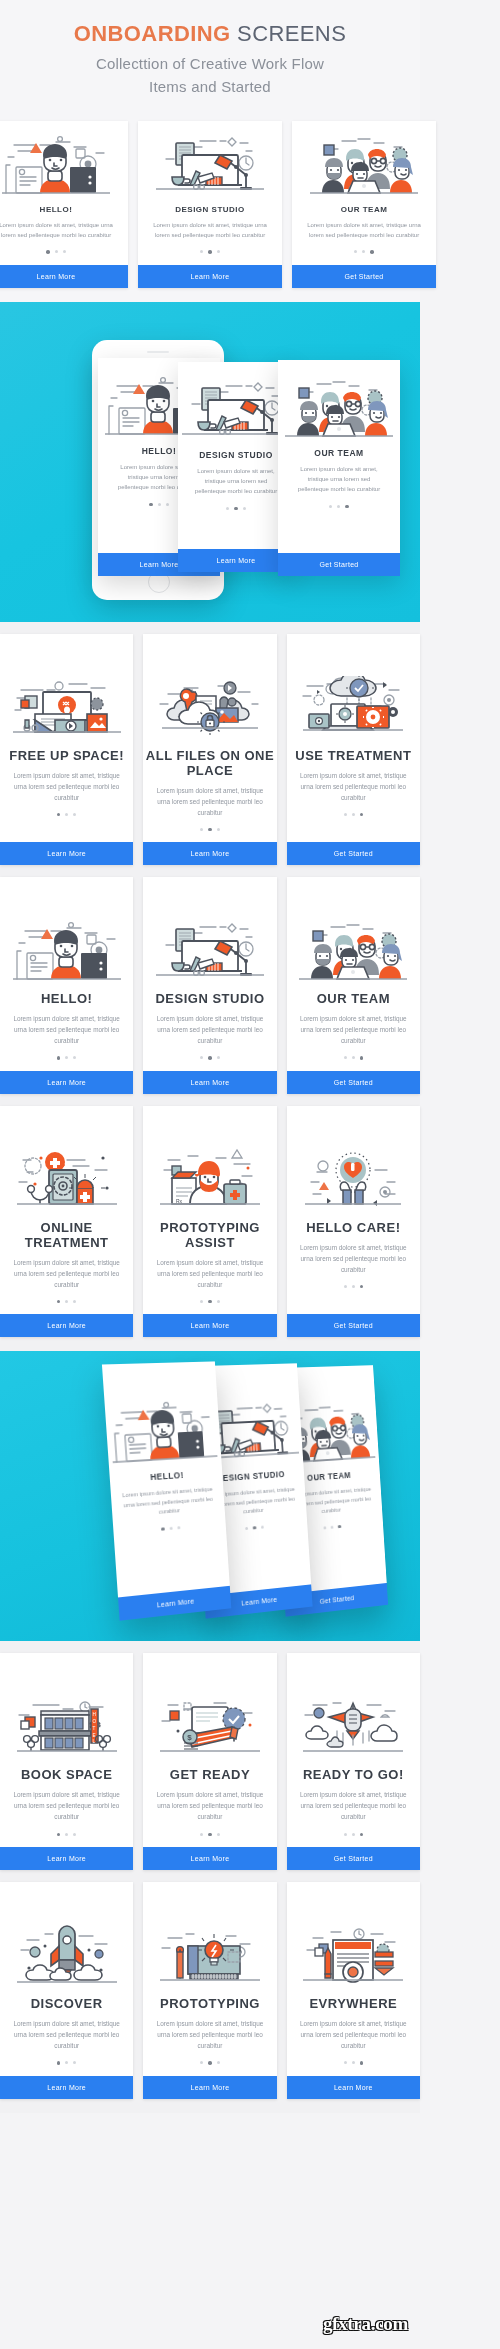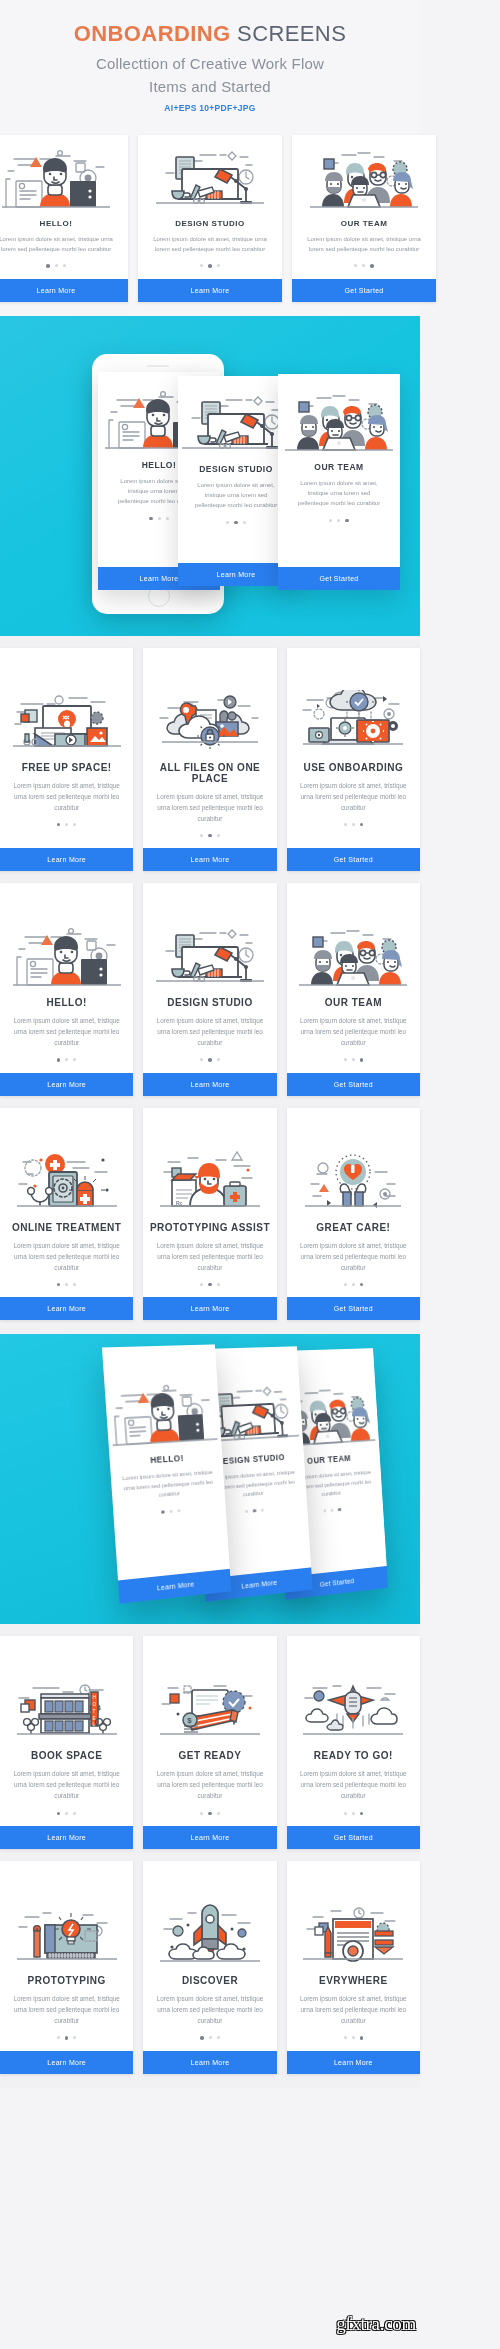--- a/index.html
+++ b/index.html
@@ -24,21 +24,21 @@
   .band.light { background:#f6f6f8; }
   .row { display:flex; justify-content:center; gap:10px; }
   .card {
     width:144px; background:#fff; box-shadow:0 1px 3px rgba(0,0,0,.10);
     display:flex; flex-direction:column; position:relative;
   }
   .art { height:62px; display:flex; align-items:flex-end; justify-content:center; padding:12px 8px 0; }
   .art.tall { height:92px; }
   .art svg { display:block; }
   .ctitle { text-align:center; font-size:8px; font-weight:700; color:#3a4049; letter-spacing:.5px; margin:10px 0 0; }
-  .ctitle.big { font-size:10px; }
+  .ctitle.big { font-size:13px; }
   .cbody { text-align:center; font-size:6px; line-height:1.72; color:#9197a0; padding:6px 14px 0; }
   .cbody.big { font-size:6.4px; padding:7px 12px 0; }
   .dots { display:flex; justify-content:center; gap:5px; padding:10px 0 11px; }
   .dots span { width:3px; height:3px; border-radius:50%; background:#d4d7dc; display:block; }
   .dots span.on { background:#7d838c; width:3.5px; height:3.5px; }
   .cbtn {
     background:#2a7ff0; color:#fff; text-align:center; font-size:7px; letter-spacing:.3px;
     padding:8px 0; margin-top:auto;
   }
 
@@ -77,43 +77,42 @@
   }
   .tcard .art { padding-top:26px; height:72px; }
   .tcard .ctitle { font-size:8.5px; }
   .tcard .cbody { font-size:5.6px; padding:7px 10px 0; }
   .t1 { left:110px; transform:rotateY(17deg) rotateZ(-4deg) scale(1.0); z-index:3; }
   .t2 { left:194px; transform:rotateY(17deg) rotateZ(-4deg) scale(.985); z-index:2; }
   .t3 { left:272px; transform:rotateY(17deg) rotateZ(-4deg) scale(.97); z-index:1; }
 
   
   .watermark {
-    position:absolute; right:4px; bottom:14px; z-index:50;
-    font-family:"Liberation Serif", serif; font-size:19px; font-weight:400;
+    position:absolute; right:12px; bottom:14px; z-index:50;
+    font-family:"Liberation Serif", serif; font-size:19px; font-weight:700;
     color:#fff; letter-spacing:-.3px;
     text-shadow:-1px -1px 0 #111, 1px -1px 0 #111, -1px 1px 0 #111, 1px 1px 0 #111;
   }
   .bl { fill:#7f97bd; }
   .st { stroke:#4c525c; stroke-width:1.6; fill:none; stroke-linecap:round; }
   .stn{ stroke:#9aa1aa; stroke-width:1.3; fill:none; stroke-linecap:round; }
 </style>
 </head>
 <body>
 
 <div class="page">
 
   <div class="header">
     <div class="title">
       <span class="b">ONBOARDING</span><span class="n"> SCREENS</span>
     </div>
     <div class="subtitle">
       <div>Collecttion of Creative Work Flow</div>
       <div>Items and Started</div>
     </div>
-    <div class="formats">AI+EPS 10+PDF+JPG</div>
   </div>
 
   <div class="band light">
     <div class="row" id="previewRow">
         <div class="row">
           <div class="card">
             <div class="art ">
               <span>
                 <svg width="112" height="62" viewBox="0 0 112 62">
                   <g class="stn">
@@ -537,21 +536,21 @@
                 <g stroke="#fff" stroke-width="2">
                   <path d="M76 32v-1M76 51v1M67 41h-1M86 41h1M70 35l-1-1M83 48l1 1M70 48l-1 1M83 35l1-1"></path>
                 </g>
                 <rect x="12" y="38" width="20" height="14" rx="1" fill="#a9c3c6" stroke="#4c525c" stroke-width="1.6"></rect>
                 <circle cx="22" cy="45" r="3.4" fill="#fff" stroke="#4c525c" stroke-width="1.2"></circle>
                 <circle cx="22" cy="45" r="1.2" fill="#4c525c"></circle>
                 <path d="M6 54h100" stroke="#9aa1aa" stroke-width="1.4"></path>
               </svg>
             </span>
           </div>
-          <div class="ctitle big">USE ONBOARDING</div>
+          <div class="ctitle big">USE TREATMENT</div>
           <div class="cbody big">Lorem ipsum dolore sit amet, tristique urna lorem sed pellenteque morbi leo curabitur</div>
           <div class="dots">
             <span class=""></span>
             <span class=""></span>
             <span class="on"></span>
           </div>
           <div class="cbtn">Get Started</div>
         </div>
       </div>
       <div style="height: 12px;"></div>
@@ -804,21 +803,21 @@
                 <path d="M56 30c-6-4-9-7-9-11 0-3 2-5 5-5 2 0 3 1 4 2 1-1 2-2 4-2 3 0 5 2 5 5 0 4-3 7-9 11z" fill="#f05a28"></path>
                 <rect x="54" y="15" width="3.5" height="8" rx="1.2" fill="#fff"></rect>
                 <path d="M44 42c-2-4 0-8 3-8 2 0 4 2 5 5l2 5h-4z" fill="#fff" stroke="#4c525c" stroke-width="1.5"></path>
                 <path d="M68 42c2-4 0-8-3-8-2 0-4 2-5 5l-2 5h4z" fill="#fff" stroke="#4c525c" stroke-width="1.5"></path>
                 <rect x="46" y="42" width="8" height="14" fill="#7f97bd" stroke="#4c525c" stroke-width="1.5"></rect>
                 <rect x="58" y="42" width="8" height="14" fill="#7f97bd" stroke="#4c525c" stroke-width="1.5"></rect>
                 <path d="M8 56h96" stroke="#9aa1aa" stroke-width="1.4"></path>
               </svg>
             </span>
           </div>
-          <div class="ctitle big">GREAT CARE!</div>
+          <div class="ctitle big">HELLO CARE!</div>
           <div class="cbody big">Lorem ipsum dolore sit amet, tristique urna lorem sed pellenteque morbi leo curabitur</div>
           <div class="dots">
             <span class=""></span>
             <span class=""></span>
             <span class="on"></span>
           </div>
           <div class="cbtn">Get Started</div>
         </div>
       </div>
     </div>
@@ -1109,59 +1108,20 @@
           <div class="cbtn">Get Started</div>
         </div>
       </div>
       <div style="height: 12px;"></div>
       <div class="row">
         <div class="card">
           <div class="art tall">
             <span>
               <svg width="112" height="62" viewBox="0 0 112 62">
                 <g class="stn">
-                  <path d="M14 14h14M32 10h8M72 12h10M86 20h10M8 24h8"></path>
-                </g>
-                <circle cx="86" cy="28" r="5" class="stn"></circle>
-                <circle cx="86" cy="28" r="2" fill="#8d949d"></circle>
-                <circle cx="26" cy="26" r="3.4" fill="#f05a28" stroke="#4c525c" stroke-width="1.3"></circle>
-                <path d="M26 26v28" class="st"></path>
-                <rect x="23" y="28" width="6" height="26" fill="#ee7346" stroke="#4c525c" stroke-width="1.4"></rect>
-                <rect x="34" y="22" width="52" height="28" fill="#a9c3c6" stroke="#4c525c" stroke-width="1.6"></rect>
-                <rect x="34" y="22" width="10" height="28" fill="#7f97bd" stroke="#4c525c" stroke-width="1.4"></rect>
-                <circle cx="60" cy="26" r="9" fill="#f05a28" stroke="#4c525c" stroke-width="1.6"></circle>
-                <path d="M62 21l-4 6h4l-4 6" stroke="#fff" stroke-width="1.6" fill="none"></path>
-                <rect x="56" y="34" width="8" height="4" fill="#fff" stroke="#4c525c" stroke-width="1.3"></rect>
-                <path d="M57 38h6v3h-6z" fill="#cfdcdd" stroke="#4c525c" stroke-width="1.2"></path>
-                <g stroke="#4c525c" stroke-width="1.1">
-                  <path d="M60 14v-4M50 17l-2-3M70 17l2-3M48 26h-4M76 26h4M51 34l-3 3M69 34l3 3"></path>
-                </g>
-                <rect x="74" y="28" width="12" height="10" class="stn" stroke-dasharray="2 2"></rect>
-                <rect x="36" y="50" width="48" height="5" fill="#8d949d" stroke="#4c525c" stroke-width="1.5"></rect>
-                <g stroke="#fff" stroke-width=".9">
-                  <path d="M39 50v5M42 50v5M45 50v5M48 50v5M51 50v5M54 50v5M57 50v5M60 50v5M63 50v5M66 50v5M69 50v5M72 50v5M75 50v5M78 50v5M81 50v5"></path>
-                </g>
-                <path d="M6 56h100" stroke="#9aa1aa" stroke-width="1.4"></path>
-              </svg>
-            </span>
-          </div>
-          <div class="ctitle big">PROTOTYPING</div>
-          <div class="cbody big">Lorem ipsum dolore sit amet, tristique urna lorem sed pellenteque morbi leo curabitur</div>
-          <div class="dots">
-            <span class=""></span>
-            <span class="on"></span>
-            <span class=""></span>
-          </div>
-          <div class="cbtn">Learn More</div>
-        </div>
-        <div class="card">
-          <div class="art tall">
-            <span>
-              <svg width="112" height="62" viewBox="0 0 112 62">
-                <g class="stn">
                   <path d="M16 16h12M34 10h8M68 12h14M84 20h12M10 26h8"></path>
                 </g>
                 <circle cx="24" cy="28" r="5" fill="#a9c3c6" stroke="#4c525c" stroke-width="1.3"></circle>
                 <circle cx="88" cy="30" r="4" fill="#7f97bd" stroke="#4c525c" stroke-width="1.3"></circle>
                 <circle cx="34" cy="22" r="1.5" fill="#4c525c"></circle>
                 <circle cx="78" cy="26" r="1.5" fill="#4c525c"></circle>
                 <path d="M48 10c0-4 4-8 8-8s8 4 8 8v26H48z" fill="#a9c3c6" stroke="#4c525c" stroke-width="1.7"></path>
                 <circle cx="56" cy="16" r="4" fill="#fff" stroke="#4c525c" stroke-width="1.5"></circle>
                 <path d="M48 22l-8 8v12l8-6z" fill="#f05a28" stroke="#4c525c" stroke-width="1.6"></path>
                 <path d="M64 22l8 8v12l-8-6z" fill="#f05a28" stroke="#4c525c" stroke-width="1.6"></path>
@@ -1183,20 +1143,59 @@
             <span class=""></span>
             <span class=""></span>
           </div>
           <div class="cbtn">Learn More</div>
         </div>
         <div class="card">
           <div class="art tall">
             <span>
               <svg width="112" height="62" viewBox="0 0 112 62">
                 <g class="stn">
+                  <path d="M14 14h14M32 10h8M72 12h10M86 20h10M8 24h8"></path>
+                </g>
+                <circle cx="86" cy="28" r="5" class="stn"></circle>
+                <circle cx="86" cy="28" r="2" fill="#8d949d"></circle>
+                <circle cx="26" cy="26" r="3.4" fill="#f05a28" stroke="#4c525c" stroke-width="1.3"></circle>
+                <path d="M26 26v28" class="st"></path>
+                <rect x="23" y="28" width="6" height="26" fill="#ee7346" stroke="#4c525c" stroke-width="1.4"></rect>
+                <rect x="34" y="22" width="52" height="28" fill="#a9c3c6" stroke="#4c525c" stroke-width="1.6"></rect>
+                <rect x="34" y="22" width="10" height="28" fill="#7f97bd" stroke="#4c525c" stroke-width="1.4"></rect>
+                <circle cx="60" cy="26" r="9" fill="#f05a28" stroke="#4c525c" stroke-width="1.6"></circle>
+                <path d="M62 21l-4 6h4l-4 6" stroke="#fff" stroke-width="1.6" fill="none"></path>
+                <rect x="56" y="34" width="8" height="4" fill="#fff" stroke="#4c525c" stroke-width="1.3"></rect>
+                <path d="M57 38h6v3h-6z" fill="#cfdcdd" stroke="#4c525c" stroke-width="1.2"></path>
+                <g stroke="#4c525c" stroke-width="1.1">
+                  <path d="M60 14v-4M50 17l-2-3M70 17l2-3M48 26h-4M76 26h4M51 34l-3 3M69 34l3 3"></path>
+                </g>
+                <rect x="74" y="28" width="12" height="10" class="stn" stroke-dasharray="2 2"></rect>
+                <rect x="36" y="50" width="48" height="5" fill="#8d949d" stroke="#4c525c" stroke-width="1.5"></rect>
+                <g stroke="#fff" stroke-width=".9">
+                  <path d="M39 50v5M42 50v5M45 50v5M48 50v5M51 50v5M54 50v5M57 50v5M60 50v5M63 50v5M66 50v5M69 50v5M72 50v5M75 50v5M78 50v5M81 50v5"></path>
+                </g>
+                <path d="M6 56h100" stroke="#9aa1aa" stroke-width="1.4"></path>
+              </svg>
+            </span>
+          </div>
+          <div class="ctitle big">PROTOTYPING</div>
+          <div class="cbody big">Lorem ipsum dolore sit amet, tristique urna lorem sed pellenteque morbi leo curabitur</div>
+          <div class="dots">
+            <span class=""></span>
+            <span class="on"></span>
+            <span class=""></span>
+          </div>
+          <div class="cbtn">Learn More</div>
+        </div>
+        <div class="card">
+          <div class="art tall">
+            <span>
+              <svg width="112" height="62" viewBox="0 0 112 62">
+                <g class="stn">
                   <path d="M16 14h10M34 8h10M74 10h12M88 18h10M10 26h8"></path>
                 </g>
                 <circle cx="62" cy="10" r="5" class="stn"></circle>
                 <path d="M62 7v3l2 1" class="stn"></path>
                 <circle cx="86" cy="26" r="6" fill="#a9c3c6" stroke="#4c525c" stroke-width="1.3" stroke-dasharray="2 2"></circle>
                 <rect x="22" y="20" width="9" height="9" fill="#7f97bd" stroke="#4c525c" stroke-width="1.3"></rect>
                 <rect x="18" y="24" width="8" height="8" fill="#fff" stroke="#4c525c" stroke-width="1.3"></rect>
                 <rect x="36" y="16" width="40" height="40" fill="#fff" stroke="#4c525c" stroke-width="1.7"></rect>
                 <rect x="38" y="18" width="36" height="7" fill="#f05a28"></rect>
                 <g stroke="#4c525c" stroke-width="1.2">

